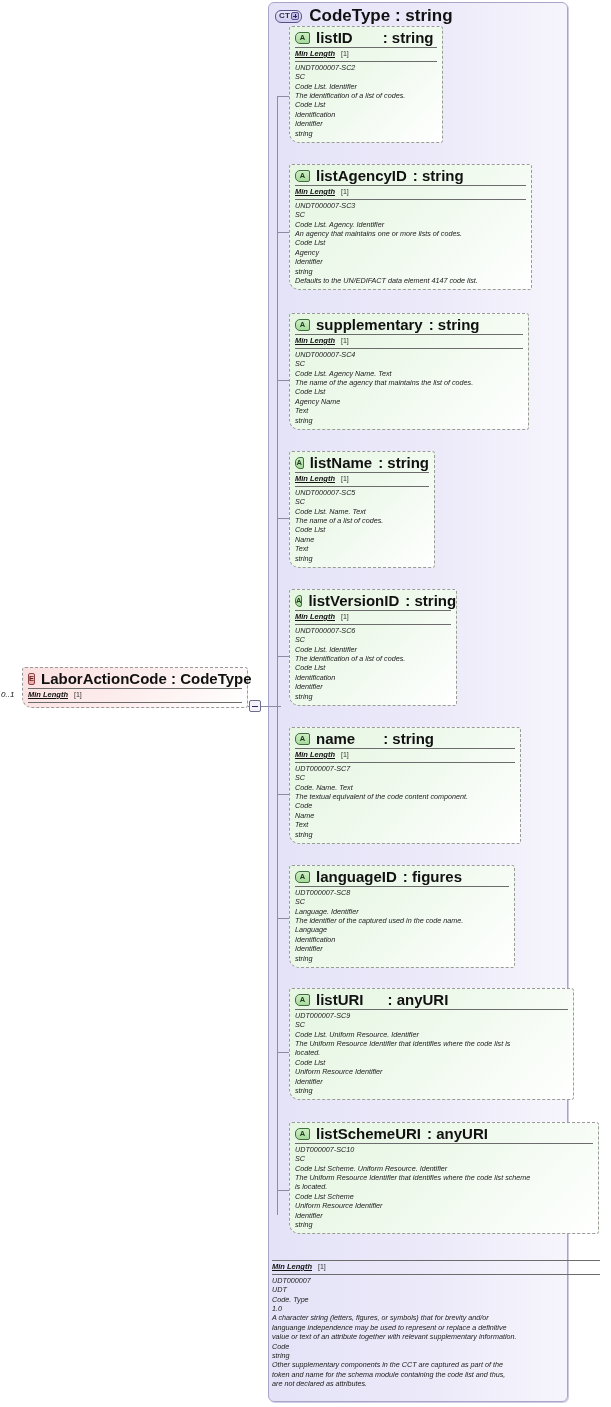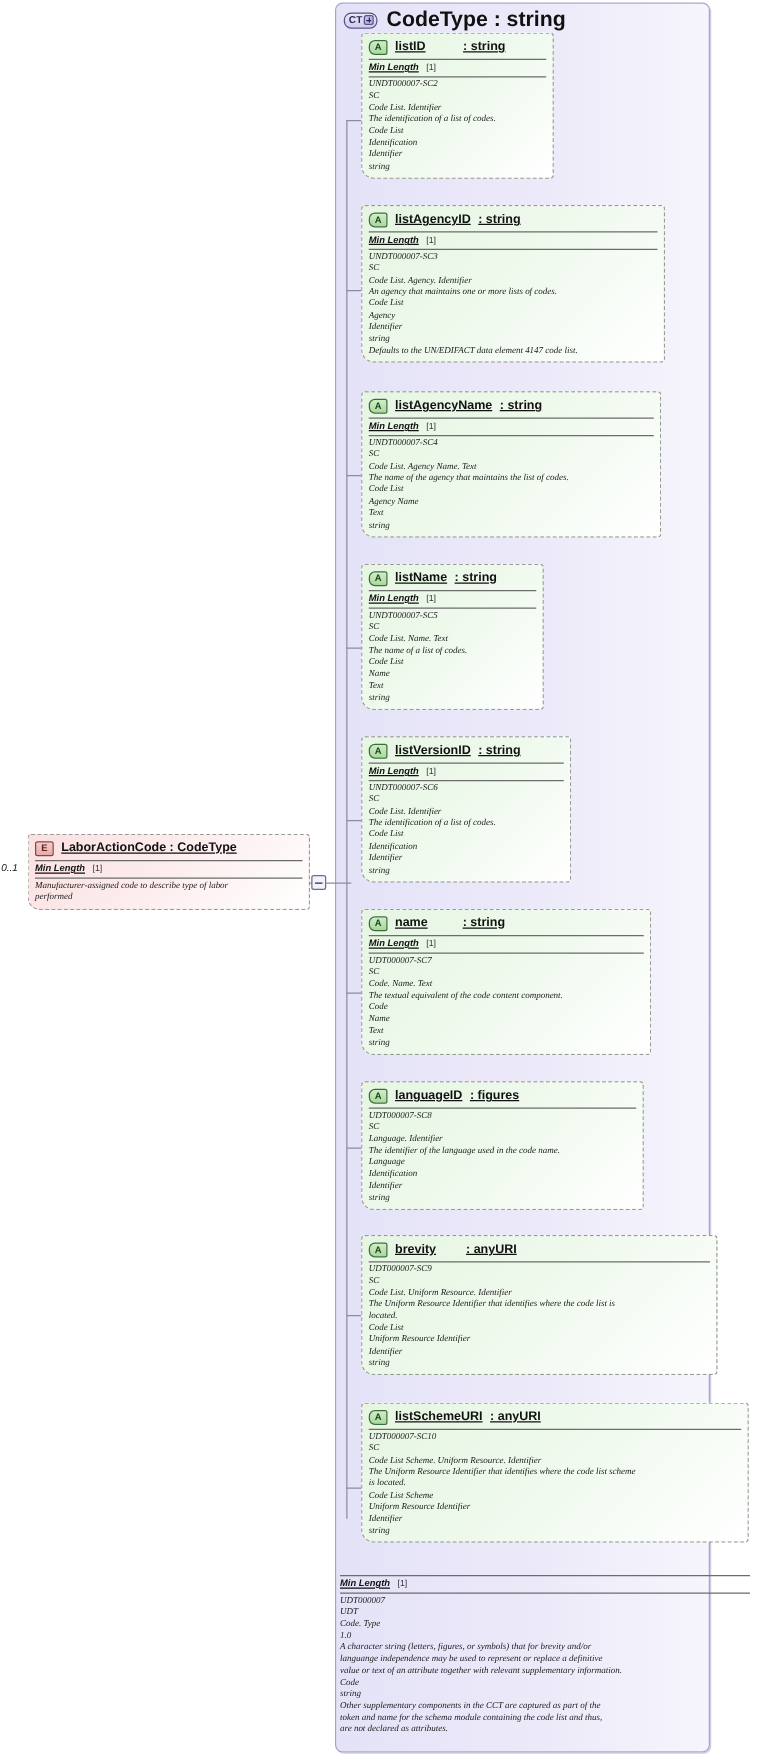--- a/index.html
+++ b/index.html
@@ -105,25 +105,24 @@
     width: 15px; height: 12px;
     border: 1px solid #3c6e3c;
     border-radius: 5px 2px 2px 5px;
     background: linear-gradient(180deg,#cfeec6,#a8d99c);
     font-size: 7.5px;
     font-weight: bold;
     color: #1d3d1d;
     line-height: 1;
   }
   .attr-name {
-    font-size: 10px;
+    font-size: 15px;
     font-weight: bold;
     color: #111;
     white-space: pre;
-    text-decoration: underline;
   }
   .rule {
     height: 1px;
     background: #6c6c6c;
     margin: 2px 0 0 0;
   }
   .facet-row {
     display: flex;
     align-items: baseline;
     gap: 6px;
@@ -134,21 +133,21 @@
   }
   .facet-name { font-weight: bold; font-style: italic; text-decoration: underline; }
   .facet-card { font-style: normal; font-size: 7px; color: #333; }
   .doc-lines {
     font-size: 7.2px;
     font-style: italic;
     color: #1a1a1a;
     line-height: 1.3;
     padding-top: 1px;
   }
-  .doc-lines div { white-space: pre-wrap; font-family: Liberation Serif, serif; }
+  .doc-lines div { white-space: pre-wrap; }
 
   
   .elem-box {
     position: absolute;
     left: 22px; top: 667px;
     width: 226px;
     background: linear-gradient(135deg,#fbe0e0 0%,#fdecec 45%,#ffffff 100%);
     border: 1px dashed #9a9a9a;
     border-radius: 3px 3px 3px 10px;
     padding: 3px 5px 4px 5px;
@@ -233,24 +232,20 @@
     <div class="attr-head">
       <span class="e-badge">E</span>
       <span class="attr-name">LaborActionCode : CodeType</span>
     </div>
     <div class="rule"></div>
     <div class="facet-row">
       <span class="facet-name">Min Length</span>
       <span class="facet-card">[1]</span>
     </div>
     <div class="rule"></div>
-    <div class="doc-lines">
-      <div>Manufacturer-assigned code to describe type of labor
-performed</div>
-    </div>
   </div>
 
   <div class="attr-box" style="left:289px; top:26px; width:154px;">
     <div class="attr-head">
       <span class="a-badge">A</span>
       <span class="attr-name">listID</span>
       <span class="attr-name" style="margin-left:24px;">: string</span>
     </div>
     <div class="rule"></div>
     <div class="facet-row">
@@ -291,21 +286,21 @@
 Agency
 Identifier
 string
 Defaults to the UN/EDIFACT data element 4147 code list.</div>
     </div>
   </div>
 
   <div class="attr-box" style="left:289px; top:313px; width:240px;">
     <div class="attr-head">
       <span class="a-badge">A</span>
-      <span class="attr-name">listAgencyName</span>
+      <span class="attr-name">supplementary</span>
       <span class="attr-name">: string</span>
     </div>
     <div class="rule"></div>
     <div class="facet-row">
       <span class="facet-name">Min Length</span>
       <span class="facet-card">[1]</span>
     </div>
     <div class="rule"></div>
     <div class="doc-lines">
       <div>UNDT000007-SC4
@@ -395,32 +390,32 @@
     <div class="attr-head">
       <span class="a-badge">A</span>
       <span class="attr-name">languageID</span>
       <span class="attr-name">: figures</span>
     </div>
     <div class="rule"></div>
     <div class="doc-lines">
       <div>UDT000007-SC8
 SC
 Language. Identifier
-The identifier of the language used in the code name.
+The identifier of the captured used in the code name.
 Language
 Identification
 Identifier
 string</div>
     </div>
   </div>
 
   <div class="attr-box" style="left:289px; top:988px; width:285px;">
     <div class="attr-head">
       <span class="a-badge">A</span>
-      <span class="attr-name">brevity</span>
+      <span class="attr-name">listURI</span>
       <span class="attr-name" style="margin-left:18px;">: anyURI</span>
     </div>
     <div class="rule"></div>
     <div class="doc-lines">
       <div>UDT000007-SC9
 SC
 Code List. Uniform Resource. Identifier
 The Uniform Resource Identifier that identifies where the code list is
 located.
 Code List

